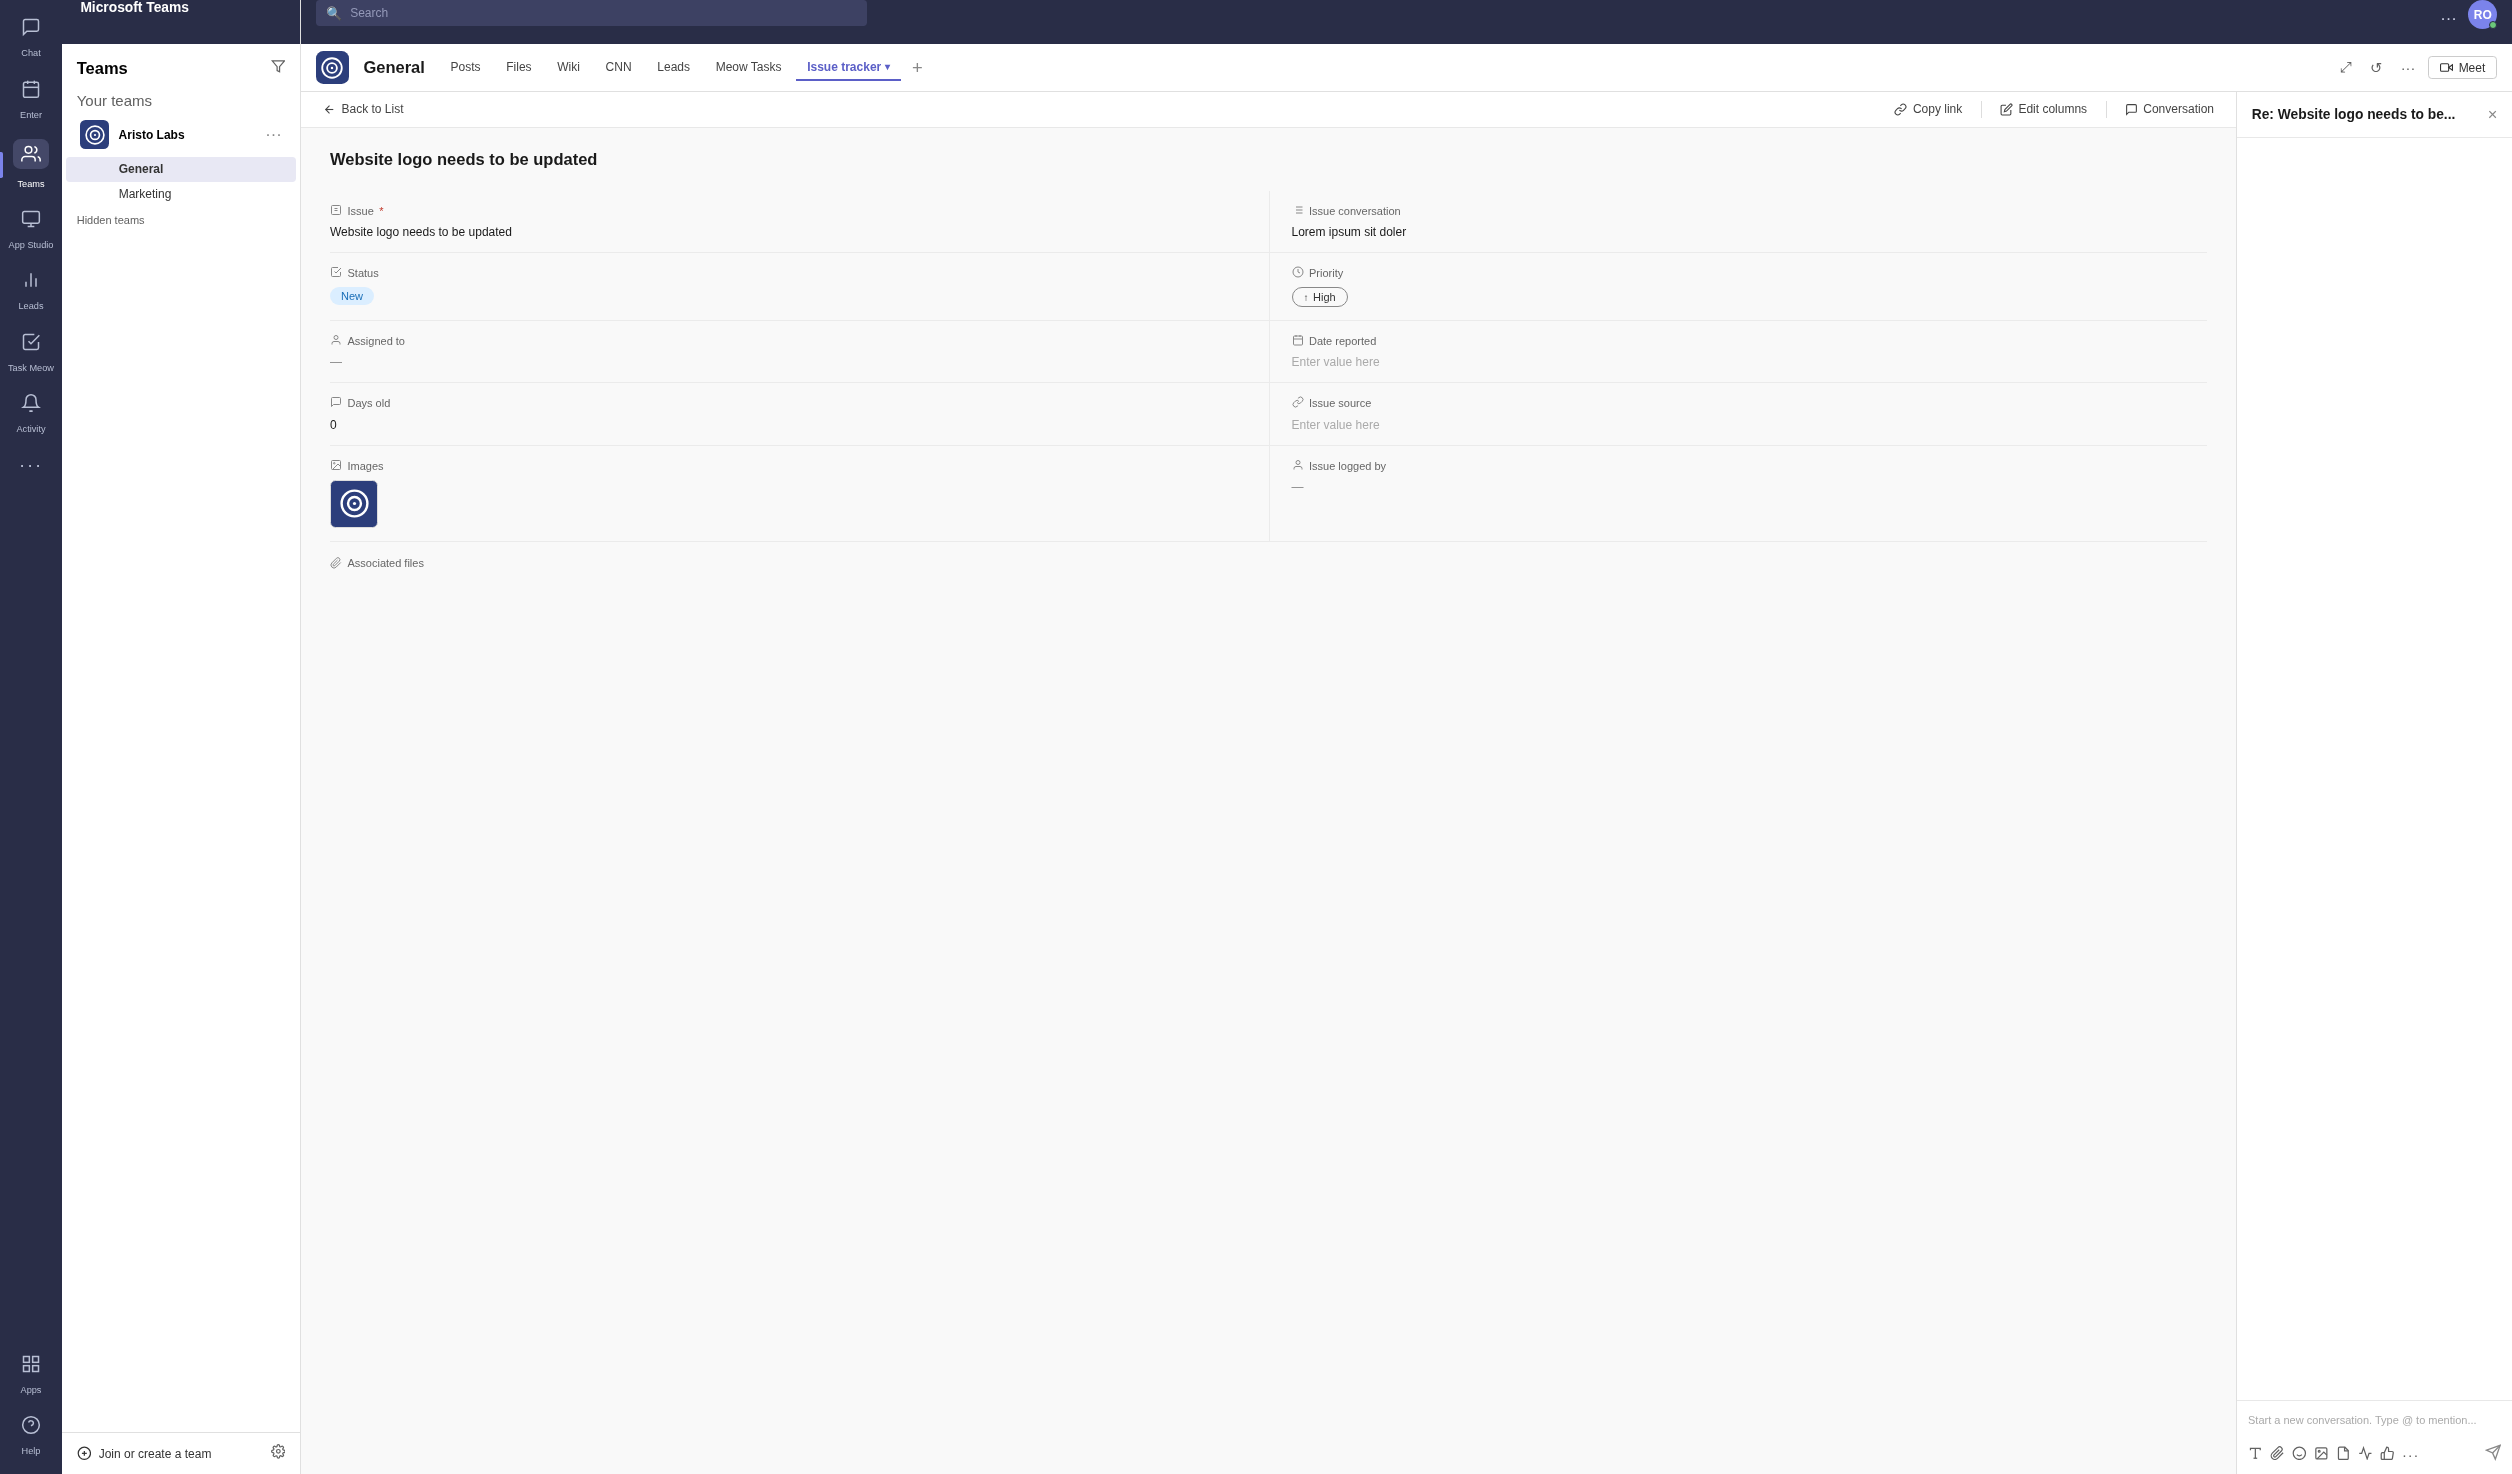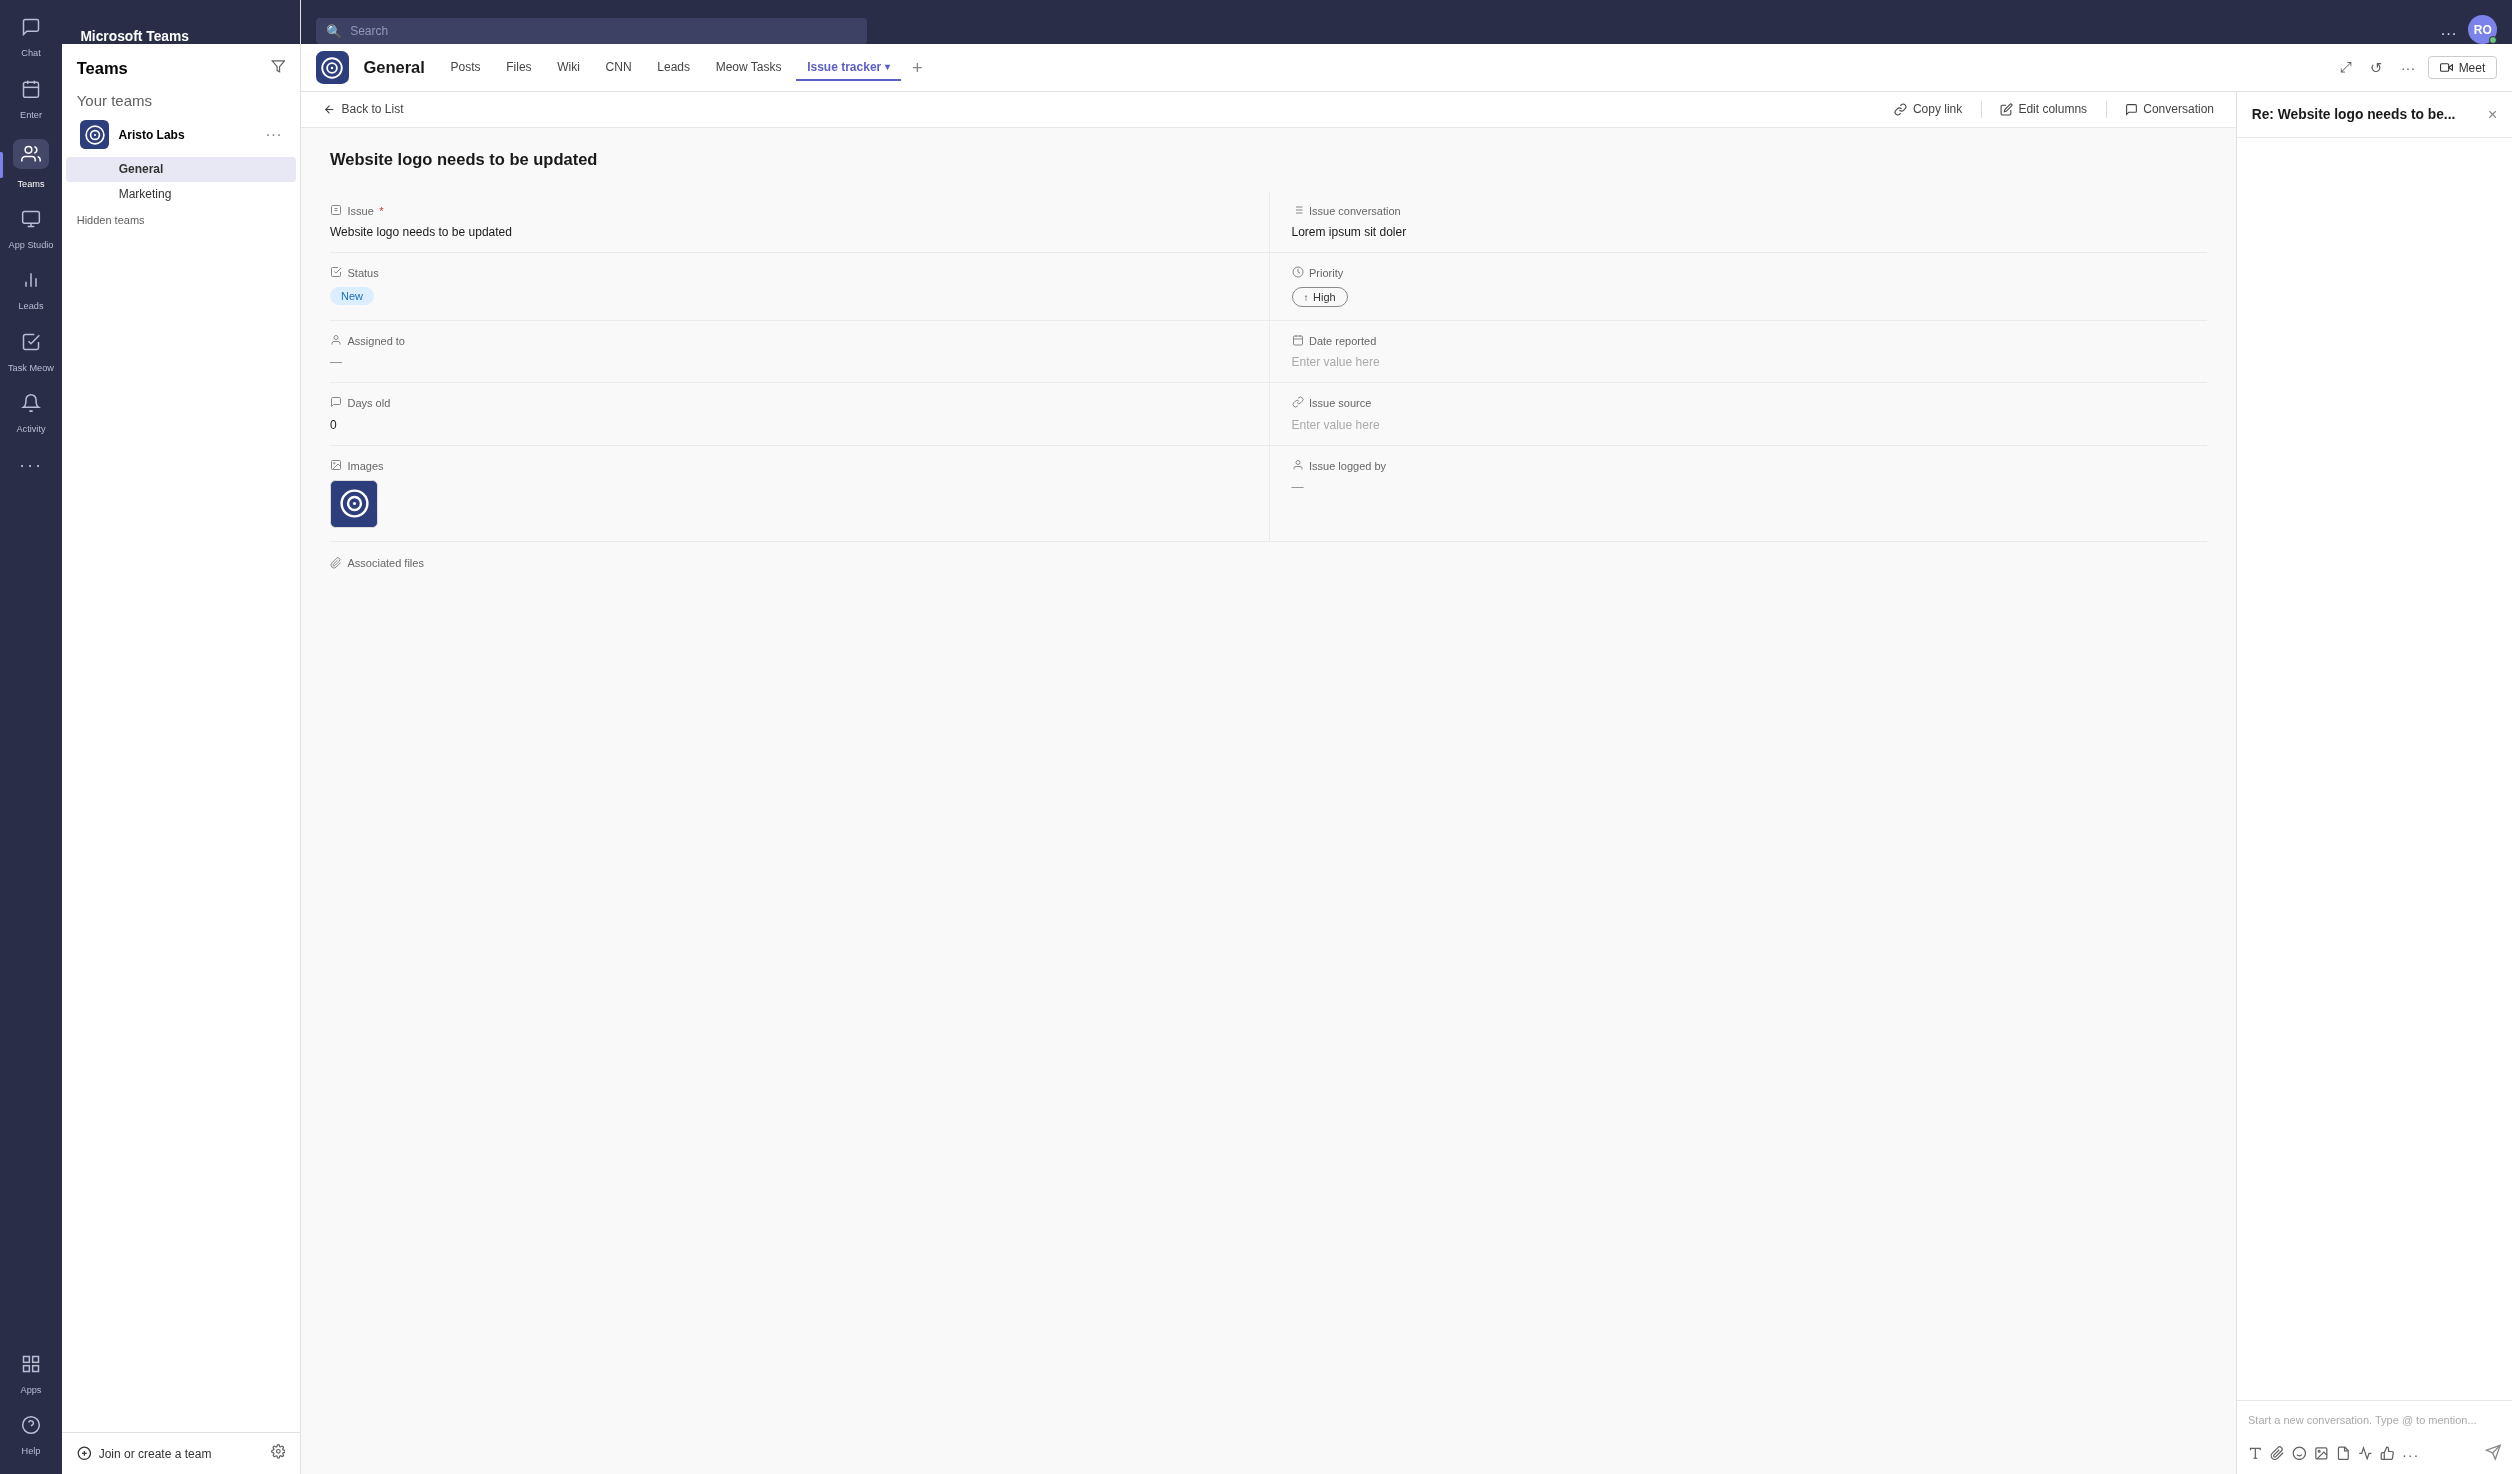--- a/index.html
+++ b/index.html
@@ -161,21 +161,21 @@
       display: flex;
       flex-direction: column;
       height: 100vh;
       background: #f5f5f5;
     }
 
     
     .top-bar {
       background: #292d47;
       display: flex;
-      align-items: flex-end;
+      align-items: flex-start;
       padding: 0 14.7px;
       height: 44px;
       gap: 14.7px;
     }
     .app-title {
       color: #fff;
       font-size: 13.8px;
       font-weight: 600;
       flex-shrink: 0;
       margin-left: 3.7px;

